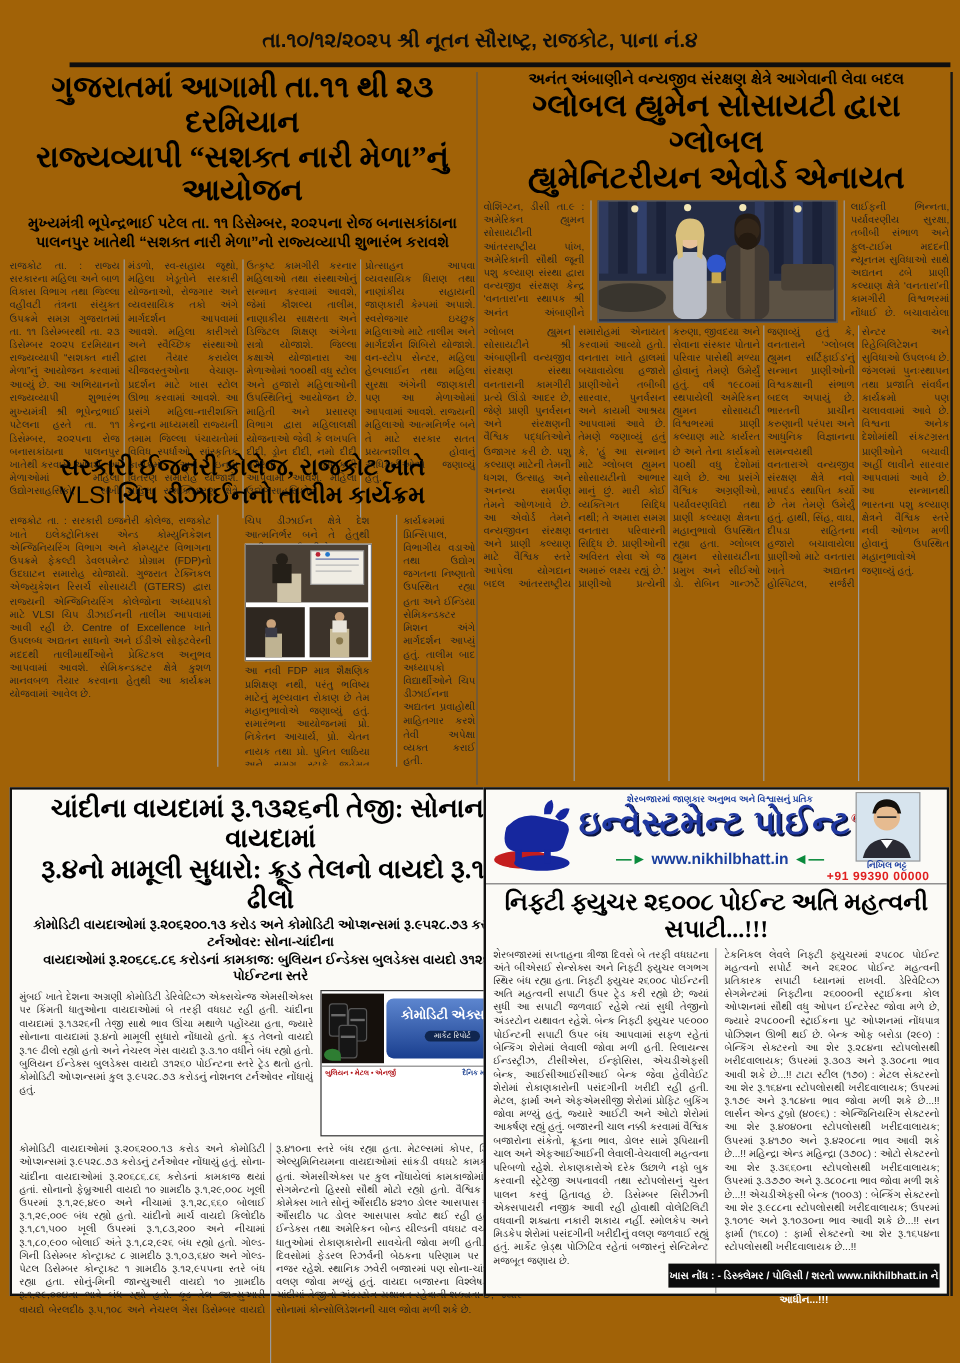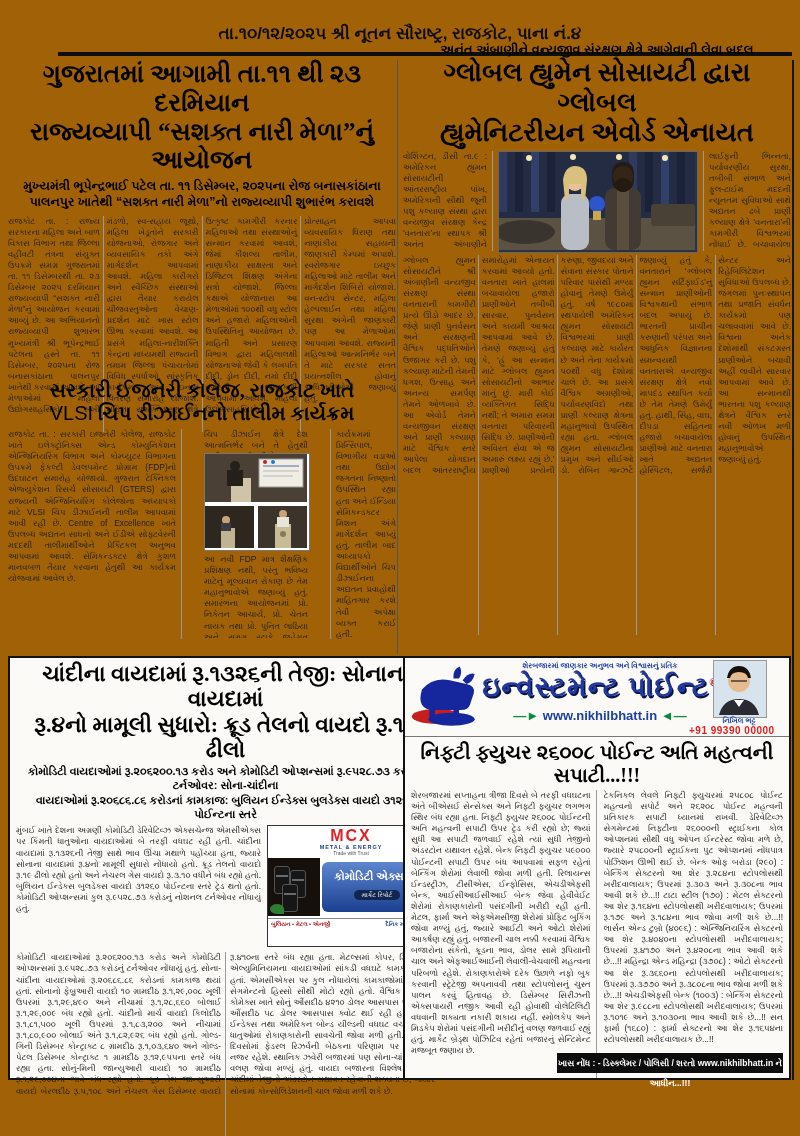--- a/index.html
+++ b/index.html
@@ -72,21 +72,21 @@
   <div class="sec" style="left:8px;top:60px;width:388px;height:316px;">
     <div class="hl hl-a">ગુજરાતમાં આગામી તા.૧૧ થી ૨૩ દરમિયાન</div>
     <div class="hl hl-a">રાજ્યવ્યાપી “સશક્ત નારી મેળા”નું આયોજન</div>
     <div class="subhead" style="margin-top:3px;">મુખ્યમંત્રી ભૂપેન્દ્રભાઈ પટેલ તા. ૧૧ ડિસેમ્બર, ૨૦૨૫ના રોજ બનાસકાંઠાના</div>
     <div class="subhead">પાલનપુર ખાતેથી “સશક્ત નારી મેળા”નો રાજ્યવ્યાપી શુભારંભ કરાવશે</div>
     <div style="height:216px;margin-top:5px;">
       <div class="bt cols4">રાજકોટ તા. : રાજ્ય સરકારના મહિલા અને બાળ વિકાસ વિભાગ તથા જિલ્લા વહીવટી તંત્રના સંયુક્ત ઉપક્રમે સમગ્ર ગુજરાતમાં તા. ૧૧ ડિસેમ્બરથી તા. ૨૩ ડિસેમ્બર ૨૦૨૫ દરમિયાન રાજ્યવ્યાપી “સશક્ત નારી મેળા”નું આયોજન કરવામાં આવ્યું છે. આ અભિયાનનો રાજ્યવ્યાપી શુભારંભ મુખ્યમંત્રી શ્રી ભૂપેન્દ્રભાઈ પટેલના હસ્તે તા. ૧૧ ડિસેમ્બર, ૨૦૨૫ના રોજ બનાસકાંઠાના પાલનપુર ખાતેથી કરવામાં આવશે. આ મેળાઓમાં મહિલા ઉદ્યોગસાહસિકો, સખી મંડળો, સ્વ-સહાય જૂથો, મહિલા ખેડૂતોને સરકારી યોજનાઓ, રોજગાર અને વ્યવસાયિક તકો અંગે માર્ગદર્શન આપવામાં આવશે. મહિલા કારીગરો અને સ્વૈચ્છિક સંસ્થાઓ દ્વારા તૈયાર કરાયેલ ચીજવસ્તુઓના વેચાણ-પ્રદર્શન માટે ખાસ સ્ટોલ ઊભા કરવામાં આવશે. આ પ્રસંગે મહિલા-નારીશક્તિ કેન્દ્રના માધ્યમથી રાજ્યની તમામ જિલ્લા પંચાયતોમાં વિવિધ સ્પર્ધાઓ, સાંસ્કૃતિક કાર્યક્રમો અને ઇનામ વિતરણ સમારોહ યોજાશે. મહિલા સશક્તિકરણ ક્ષેત્રે ઉત્કૃષ્ટ કામગીરી કરનાર મહિલાઓ તથા સંસ્થાઓનું સન્માન કરવામાં આવશે, જેમાં કૌશલ્ય તાલીમ, નાણાકીય સાક્ષરતા અને ડિજિટલ શિક્ષણ અંગેના સત્રો યોજાશે. જિલ્લા કક્ષાએ યોજાનારા આ મેળાઓમાં ૧૦૦થી વધુ સ્ટોલ અને હજારો મહિલાઓની ઉપસ્થિતિનું આયોજન છે. માહિતી અને પ્રસારણ વિભાગ દ્વારા મહિલાલક્ષી યોજનાઓ જેવી કે લખપતિ દીદી, ડ્રોન દીદી, નમો દીદી વગેરેની જાણકારી આપવામાં આવશે. મહિલા ઉદ્યોગસાહસિકોને પ્રોત્સાહન આપવા વ્યવસાયિક ધિરાણ તથા નાણાંકીય સહાયની જાણકારી કેમ્પમાં અપાશે. સ્વરોજગાર ઇચ્છુક મહિલાઓ માટે તાલીમ અને માર્ગદર્શન શિબિરો યોજાશે. વન-સ્ટોપ સેન્ટર, મહિલા હેલ્પલાઈન તથા મહિલા સુરક્ષા અંગેની જાણકારી પણ આ મેળાઓમાં આપવામાં આવશે. રાજ્યની મહિલાઓ આત્મનિર્ભર બને તે માટે સરકાર સતત પ્રયત્નશીલ હોવાનું અધિકારીઓએ જણાવ્યું હતું.</div>
     </div>
   </div>
 
-  <div class="sec" style="left:403px;top:42px;width:388px;height:596px;">
+  <div class="sec" style="left:403px;top:58px;width:388px;height:596px;">
     <div class="kicker">અનંત અંબાણીને વન્યજીવ સંરક્ષણ ક્ષેત્રે આગેવાની લેવા બદલ</div>
     <div class="hl hl-b">ગ્લોબલ હ્યુમેન સોસાયટી દ્વારા ગ્લોબલ</div>
     <div class="hl hl-b">હ્યુમેનિટરીયન એવોર્ડ એનાયત</div>
     <div class="flexrow" style="margin-top:3px;height:100px;gap:5px;">
       <div class="bt colline-r" style="width:84px;flex:none;height:100%;">વોશિંગ્ટન, ડીસી તા.૯ : અમેરિકન હ્યુમન સોસાયટીની આંતરરાષ્ટ્રીય પાંખ, અમેરિકાની સૌથી જૂની પશુ કલ્યાણ સંસ્થા દ્વારા વન્યજીવ સંરક્ષણ કેન્દ્ર ‘વનતારા’ના સ્થાપક શ્રી અનંત અંબાણીને ગ્લોબલ હ્યુમેનિટરીયન એવોર્ડ એનાયત થયો છે. શ્રી અંબાણી આ સન્માન મેળવનાર સૌથી યુવા અને પ્રથમ એશિયન છે.</div>
       <div class="photo-frame" style="width:198px;flex:none;height:100%;">
         <svg width="196" height="98" viewBox="0 0 196 98">
           <rect width="196" height="98" fill="#242c44"></rect>
           <g>
             <rect x="0" y="0" width="8" height="60" fill="#2f3a5e"></rect>
@@ -162,25 +162,20 @@
   </div>
 
   <div class="sec boxed" style="left:8px;top:656px;width:435px;height:424px;">
     <div class="hl hl-d">ચાંદીના વાયદામાં રૂ.૧૩૨૬ની તેજી: સોનાના વાયદામાં</div>
     <div class="hl hl-d">રૂ.૪નો મામૂલી સુધારો: ક્રૂડ તેલનો વાયદો રૂ.૧૯ ઢીલો</div>
     <div class="subhead" style="font-size:11px;margin-top:2px;">કોમોડિટી વાયદાઓમાં રૂ.૨૦૬૨૦૦.૧૩ કરોડ અને કોમોડિટી ઓપ્શન્સમાં રૂ.૯૫૨૮.૭૩ કરોડનું ટર્નઓવર: સોના-ચાંદીના</div>
     <div class="subhead" style="font-size:11px;">વાયદાઓમાં રૂ.૨૦૬૮૬.૮૬ કરોડનાં કામકાજ: બુલિયન ઈન્ડેક્સ બુલડેક્સ વાયદો ૩૧૨૬૦ પોઈન્ટના સ્તરે</div>
     <div class="flexrow" style="margin-top:4px;height:122px;gap:6px;">
       <div class="bt" style="flex:1;height:100%;">મુંબઈ ખાતે દેશના અગ્રણી કોમોડિટી ડેરિવેટિવ્ઝ એક્સચેન્જ એમસીએક્સ પર કિંમતી ધાતુઓના વાયદાઓમાં બે તરફી વધઘટ રહી હતી. ચાંદીના વાયદામાં રૂ.૧૩૨૬ની તેજી સાથે ભાવ ઊંચા મથાળે પહોંચ્યા હતા, જ્યારે સોનાના વાયદામાં રૂ.૪નો મામૂલી સુધારો નોંધાયો હતો. ક્રૂડ તેલનો વાયદો રૂ.૧૯ ઢીલો રહ્યો હતો અને નેચરલ ગેસ વાયદો રૂ.૩.૧૦ વધીને બંધ રહ્યો હતો. બુલિયન ઈન્ડેક્સ બુલડેક્સ વાયદો ૩૧૨૬૦ પોઈન્ટના સ્તરે ટ્રેડ થતો હતો. કોમોડિટી ઓપ્શન્સમાં કુલ રૂ.૯૫૨૮.૭૩ કરોડનું નોશનલ ટર્નઓવર નોંધાયું હતું.</div>
       <div class="mcx-ad" style="width:168px;height:122px;flex:none;">
-        <div class="mcx-logo">
-          <div class="mcx-word">MCX</div>
-          <div class="mcx-sub">METAL &amp; ENERGY</div>
-          <div class="mcx-tag">Trade with Trust</div>
-        </div>
         <div class="mcx-mid">
           <div class="mcx-img">
             <div class="barrel" style="left:6px;top:8px;"></div>
             <div class="barrel" style="left:22px;top:12px;"></div>
             <div class="barrel" style="left:14px;top:26px;"></div>
             <div style="position:absolute;left:2px;bottom:2px;width:14px;height:10px;background:#2e7d32;border-radius:50% 50% 0 50%;"></div>
           </div>
           <div class="mcx-banner">
             <div class="mcx-banner-title">કોમોડિટી એક્સપ્રેસ</div>
             <div class="mcx-banner-sub">માર્કેટ રિપોર્ટ</div>

